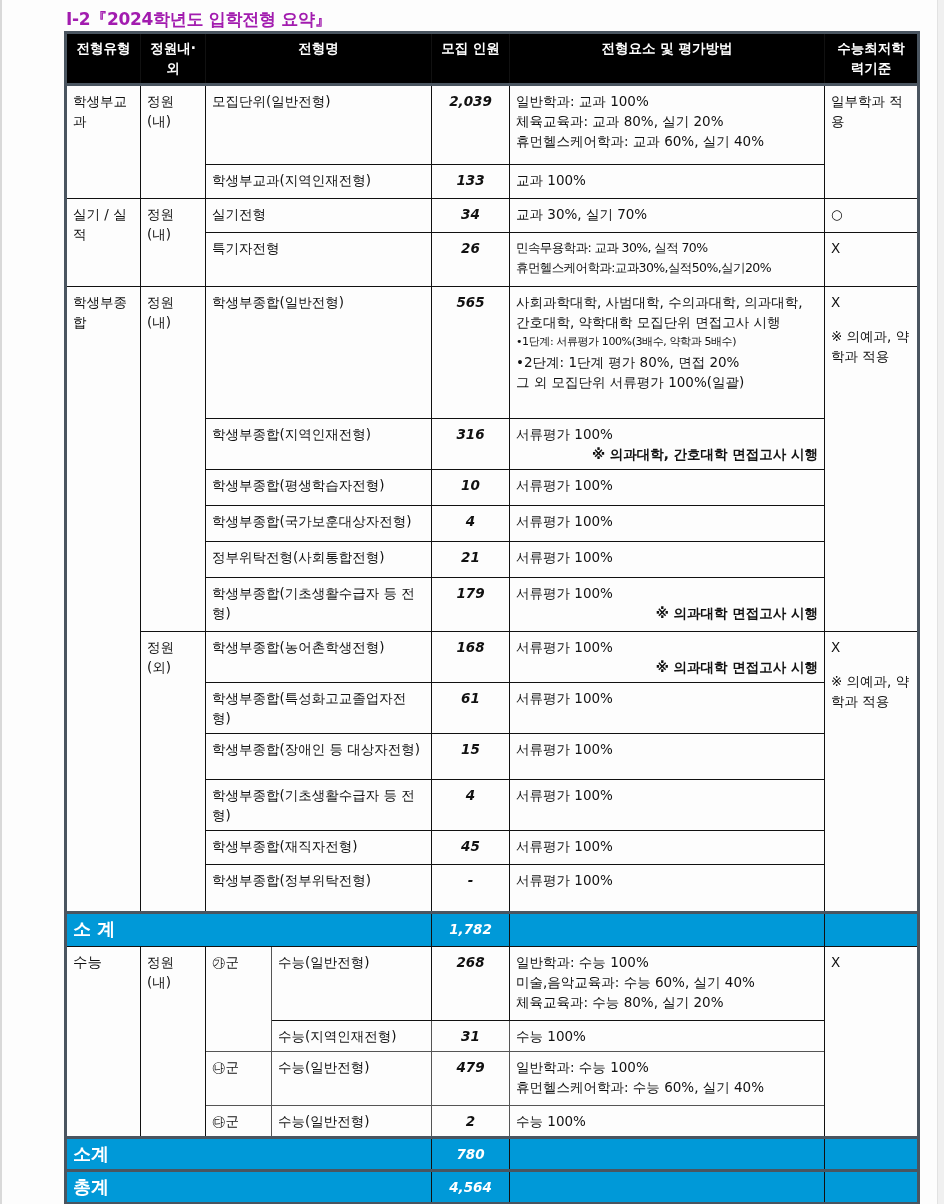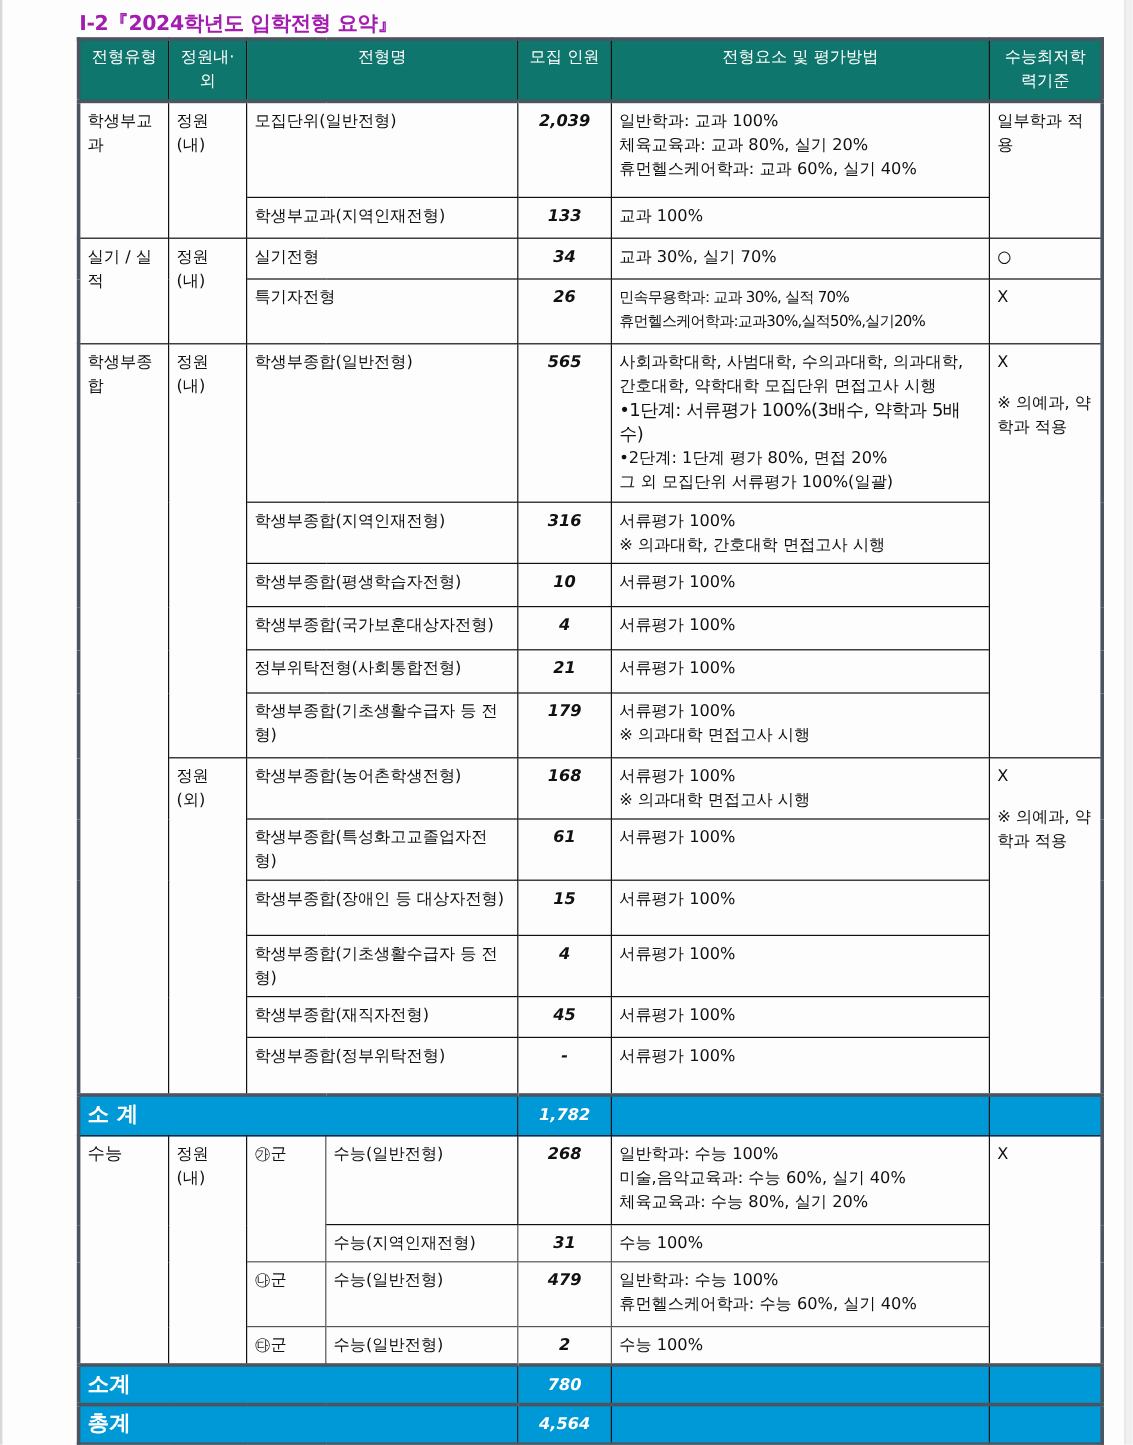--- a/index.html
+++ b/index.html
@@ -4,24 +4,24 @@
 <style>
   html, body { margin:0; padding:0; background:#fdfdfd; }
   body { width:944px; height:1204px; position:relative; overflow:hidden;
          font-family:"DejaVu Sans", "Liberation Sans", sans-serif; color:#111; }
   .left-edge { position:absolute; left:0; top:0; width:2px; height:1204px; background:#d9d9d9; }
   .right-edge { position:absolute; right:0; top:0; width:6px; height:1204px; background:#f0f0f0; border-left:1px solid #e2e2e2; }
   .title { position:absolute; left:66px; top:8px; font-size:17px; font-weight:bold; letter-spacing:-0.3px; color:#a21caf; }
   table.main { position:absolute; left:64px; top:31px; width:853px; border-collapse:collapse;
                border:3px solid #4a5560; table-layout:fixed; font-size:13.5px; }
   table.main td, table.main th { border:1px solid #111; vertical-align:top; padding:5px 6px; line-height:20px; }
-  table.main th { background:#0f766e; color:#fff; font-weight:normal; text-align:center; vertical-align:top; height:40px; padding-top:4px; border-bottom:3px solid #4a5560; }
+  table.main th { background:#000000; color:#fff; font-weight:bold; text-align:center; vertical-align:top; height:40px; padding-top:4px; border-bottom:3px solid #4a5560; }
   .c { text-align:left; }
   .r { text-align:center; font-weight:bold;font-style:italic; }
-  .b { font-weight:normal; }
+  .b { font-weight:bold;text-align:right; }
   tr.sum td { background:#0099d8; color:#fff; font-weight:bold; border-top:3px solid #4a5560; }
   tr.sum td.c { font-size:18px; }
   .gray { border-color:#555 !important; }
 </style>
 </head>
 <body>
 
 <div class="left-edge"></div>
 <div class="right-edge"></div>
 
@@ -85,21 +85,21 @@
       <td class="c">X</td>
     </tr>
 
     <tr style="height:132px">
       <td rowspan="12" class="c">학생부종합</td>
       <td rowspan="6" class="c">정원 (내)</td>
       <td colspan="2">학생부종합(일반전형)</td>
       <td class="r">565</td>
       <td>
         <div>사회과학대학, 사범대학, 수의과대학, 의과대학, 간호대학, 약학대학 모집단위 면접고사 시행</div>
-        <div style="font-size:15px;letter-spacing:-0.4px">•1단계: 서류평가 100%(3배수, 약학과 5배수)</div>
+        <div style="font-size:11px;letter-spacing:-0.4px">•1단계: 서류평가 100%(3배수, 약학과 5배수)</div>
         <div>•2단계: 1단계 평가 80%, 면접 20%</div>
         <div>그 외 모집단위 서류평가 100%(일괄)</div>
       </td>
       <td rowspan="6" class="c">
         <div>X</div>
         <div style="margin-top:14px">※ 의예과, 약학과 적용</div>
       </td>
     </tr>
     <tr style="height:46px">
       <td colspan="2">학생부종합(지역인재전형)</td>

